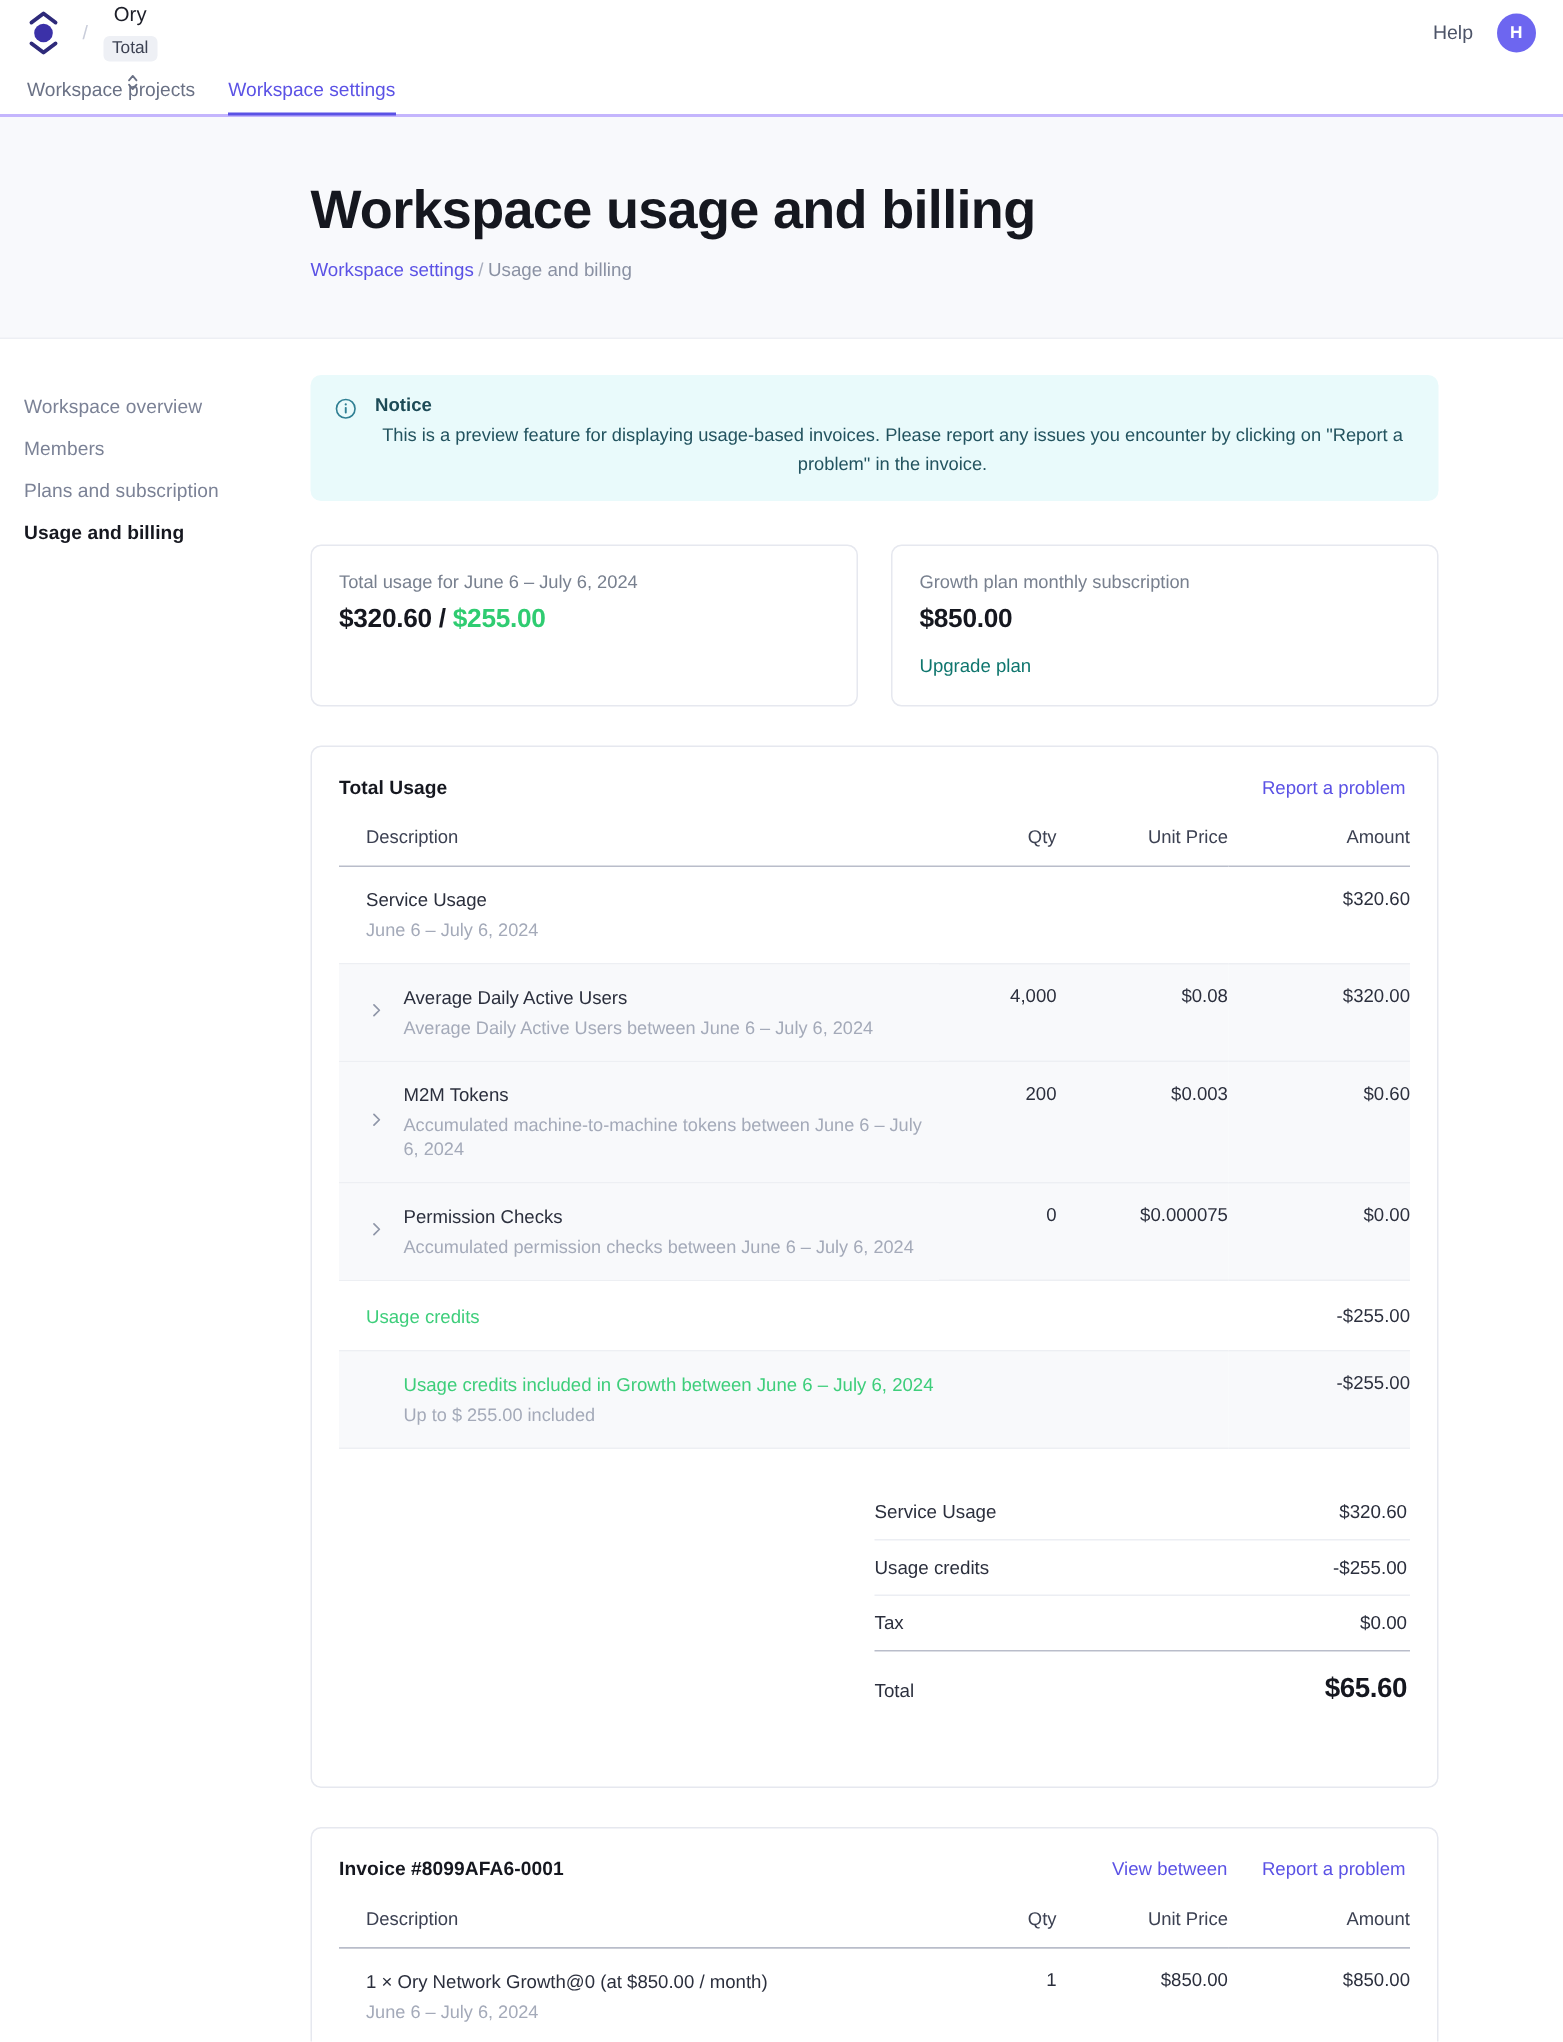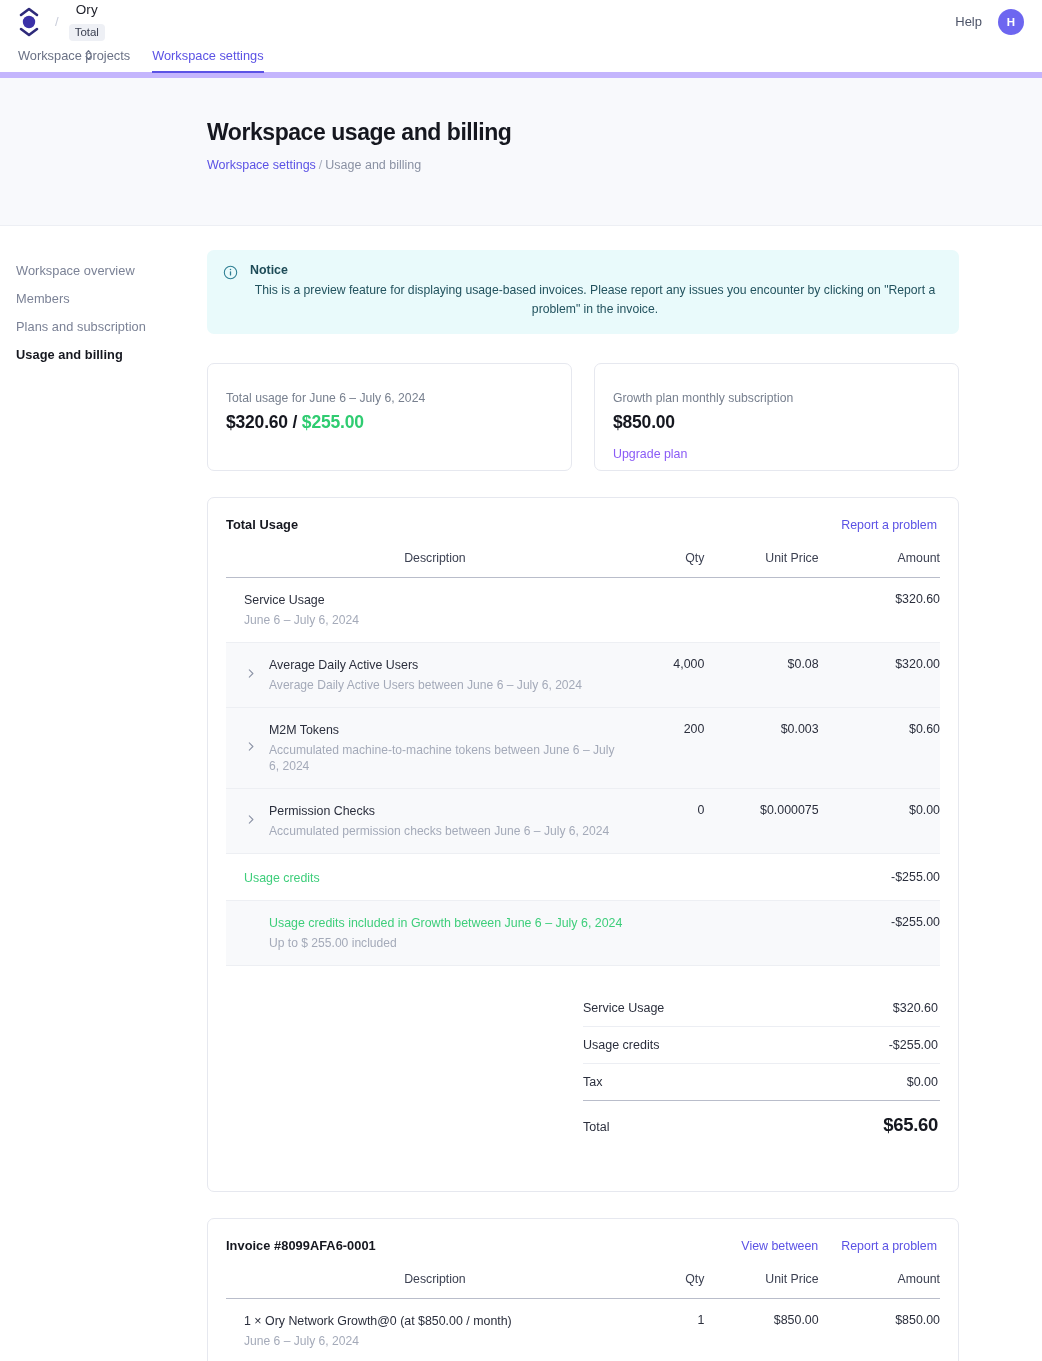--- a/index.html
+++ b/index.html
@@ -46,21 +46,21 @@
     letter-spacing: .2px;
   }
 
   
   .tabbar {
     height: 35px;
     display: flex;
     align-items: flex-end;
     gap: 22px;
     padding: 0 18px;
-    border-bottom: 6px solid #c4b5fd;
+    border-bottom: 2px solid #c4b5fd;
     background: #fff;
   }
   .tab {
     font-size: 12.8px;
     color: #6a7185;
     padding-bottom: 8px;
     border-bottom: 2.2px solid transparent;
     margin-bottom: -1px;
     cursor: pointer;
     white-space: nowrap;
@@ -68,21 +68,21 @@
   .tab.active { color: #5b52e5; border-bottom-color: #5b52e5; }
 
   
   .hero {
     background: #f8f9fc;
     height: 148px;
     padding: 42px 0 0 207px;
     border-bottom: 1px solid #edeff4;
   }
   .hero h1 {
-    font-size: 23px;
+    font-size: 36px;
     font-weight: 700;
     letter-spacing: -0.45px;
     color: #15171f;
     line-height: 1.1;
   }
   .crumbs { margin-top: 13px; font-size: 12.5px; color: #8a91a3; }
   .crumbs a { color: #5b52e5; text-decoration: none; }
   .crumbs .sep { margin: 0 3px; color: #a7adbd; }
 
   
@@ -113,26 +113,26 @@
   .notice-body { font-size: 12.2px; color: #23535f; line-height: 1.55; max-width: 690px; text-align: center; }
 
   
   .cards { display: flex; gap: 22px; margin-top: 29px; }
   .card {
     width: 365px;
     height: 108px;
     border: 1px solid #e6e8ef;
     border-radius: 7px;
     background: #fff;
-    padding: 27px 18px;
+    padding: 17px 18px;
   }
   .card-label { font-size: 12.2px; color: #78808f; margin-bottom: 7px; }
   .card-value { font-size: 17.5px; font-weight: 700; color: #15171f; letter-spacing: -.2px; }
   .card-value .credit { color: #2fcc71; }
-  .card-link { display: inline-block; margin-top: 14px; font-size: 12.4px; color: #8b5cf6; text-decoration: none; }
+  .card-link { display: inline-block; margin-top: 14px; font-size: 12.4px; color: #0f766e; text-decoration: none; }
 
   
   .panel {
     margin-top: 26px;
     border: 1px solid #e6e8ef;
     border-radius: 7px;
     background: #fff;
     width: 752px;
     padding: 19px 18px 44px 18px;
   }
@@ -144,21 +144,21 @@
   
   table.ledger { width: 100%; border-collapse: collapse; margin-top: 19px; table-layout: fixed; }
   table.ledger th {
     font-size: 12.3px;
     font-weight: 400;
     color: #3c4152;
     padding: 0 0 12px 0;
     text-align: right;
     border-bottom: 1.6px solid #b9bdca;
   }
-  table.ledger th.desc { text-align: center; padding-left: 18px; }
+  table.ledger th.desc { text-align: left; padding-left: 18px; }
   td.cell { font-size: 12.4px; color: #2b2f3d; text-align: right; vertical-align: top; padding: 14px 0; }
   td.desc { text-align: left; padding-left: 18px; }
   .row-title { font-size: 12.4px; color: #2b2f3d; line-height: 1.35; }
   .row-sub { font-size: 12.1px; color: #a4aab9; margin-top: 3px; line-height: 1.35; }
   tr.sub-row td { background: #f8f9fb; border-top: 1px solid #edeff3; border-bottom: 1px solid #edeff3; }
   tr.sub-row td.desc { padding-left: 43px; position: relative; }
   .chev {
     position: absolute;
     left: 19px;
     top: 50%;

